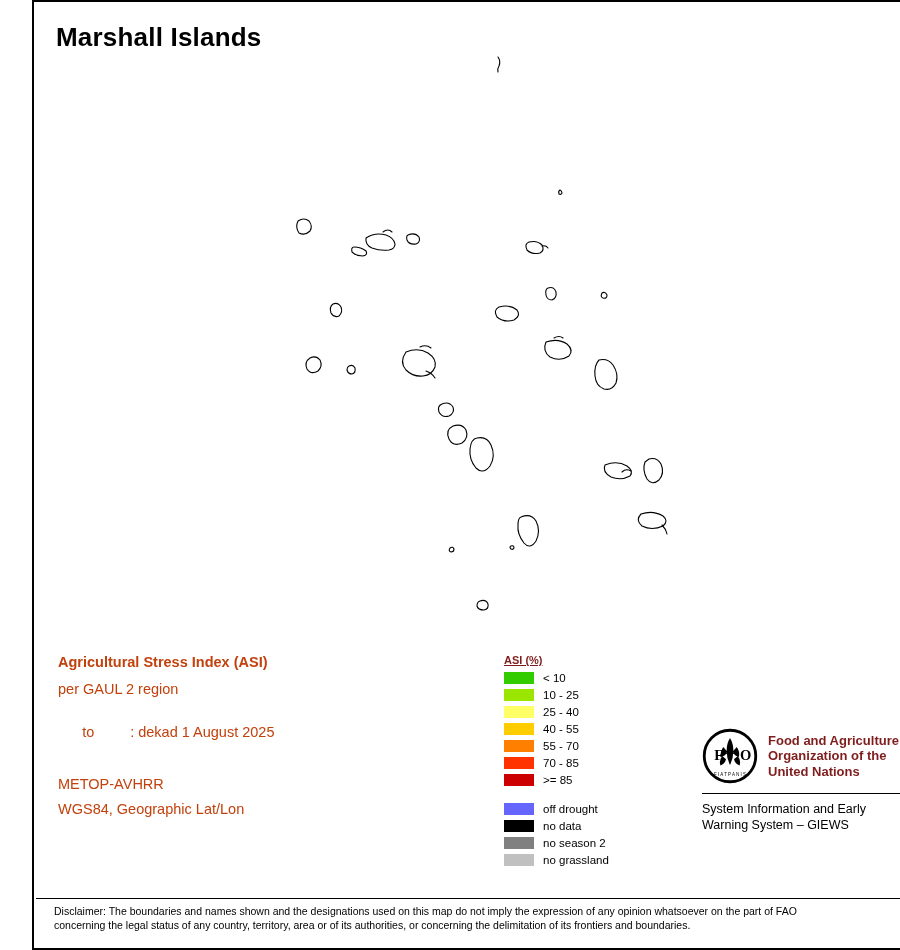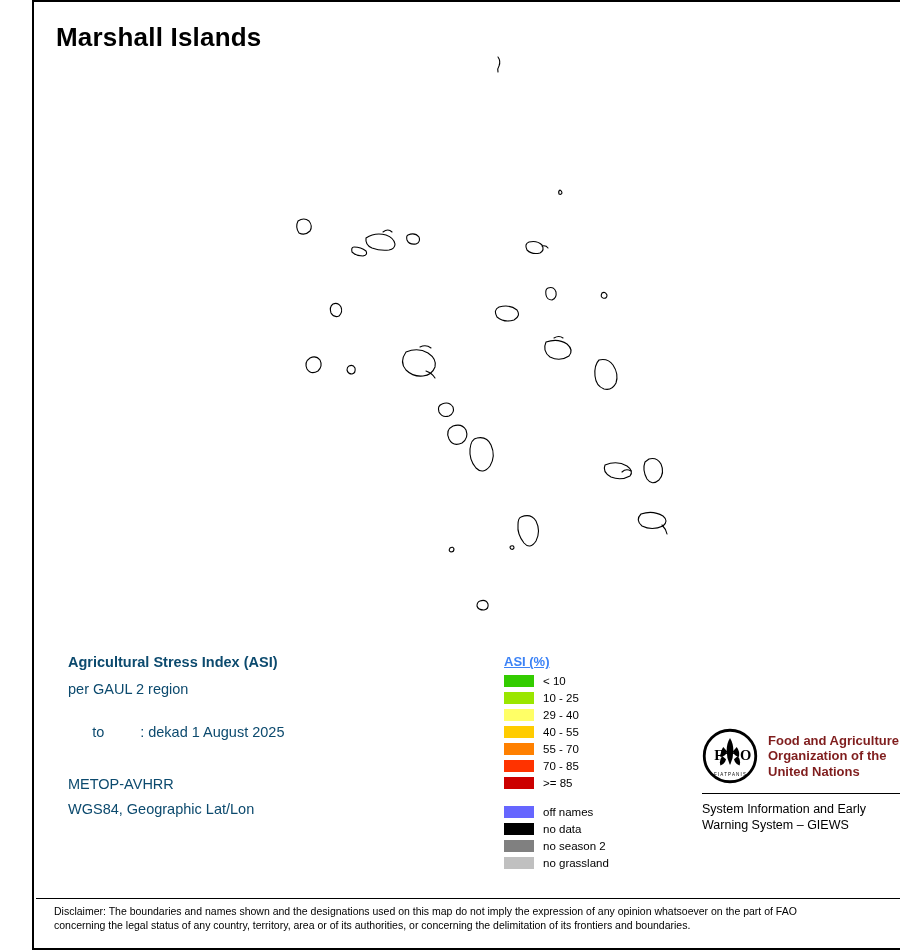--- a/index.html
+++ b/index.html
@@ -32,24 +32,24 @@
   #map-canvas {
     position: absolute;
     left: 0;
     top: 0;
     width: 900px;
     height: 900px;
   }
   
   #info-block {
     position: absolute;
-    left: 34px;
+    left: 24px;
     top: 652px;
     width: 430px;
-    color: #0c4a6e;
+    color: #c2410c;
   }
   #info-block .hdr {
     font-size: 14.5px;
     font-weight: bold;
     margin-bottom: 11px;
   }
   #info-block .line {
     font-size: 14.5px;
     margin-bottom: 11px;
     white-space: pre;
@@ -66,25 +66,25 @@
     margin-bottom: 9px;
   }
   
   #asi-legend {
     position: absolute;
     left: 470px;
     top: 652px;
     width: 200px;
   }
   #asi-legend .asi-title {
-    font-size: 13px;
+    font-size: 11px;
     font-weight: bold;
     text-decoration: underline;
     margin-bottom: 6px;
-    color: #3b82f6;
+    color: #7f1d1d;
   }
   .legend-row {
     display: flex;
     align-items: flex-start;
     height: 17px;
   }
   .legend-swatch {
     width: 30px;
     height: 12px;
     margin-right: 9px;
@@ -220,21 +220,21 @@
     <div class="legend-row">
       <div class="legend-swatch" style="background:#33cc00"></div>
       <div class="legend-label">&lt; 10</div>
     </div>
     <div class="legend-row">
       <div class="legend-swatch" style="background:#9ae600"></div>
       <div class="legend-label">10 - 25</div>
     </div>
     <div class="legend-row">
       <div class="legend-swatch" style="background:#ffff66"></div>
-      <div class="legend-label">29 - 40</div>
+      <div class="legend-label">25 - 40</div>
     </div>
     <div class="legend-row">
       <div class="legend-swatch" style="background:#ffcc00"></div>
       <div class="legend-label">40 - 55</div>
     </div>
     <div class="legend-row">
       <div class="legend-swatch" style="background:#ff8000"></div>
       <div class="legend-label">55 - 70</div>
     </div>
     <div class="legend-row">
@@ -243,21 +243,21 @@
     </div>
     <div class="legend-row">
       <div class="legend-swatch" style="background:#cc0000"></div>
       <div class="legend-label">&gt;= 85</div>
     </div>
 
     <div class="gap"></div>
 
     <div class="legend-row">
       <div class="legend-swatch" style="background:#6666ff"></div>
-      <div class="legend-label">off names</div>
+      <div class="legend-label">off drought</div>
     </div>
     <div class="legend-row">
       <div class="legend-swatch" style="background:#000000"></div>
       <div class="legend-label">no data</div>
     </div>
     <div class="legend-row">
       <div class="legend-swatch" style="background:#808080"></div>
       <div class="legend-label">no season 2</div>
     </div>
     <div class="legend-row">

